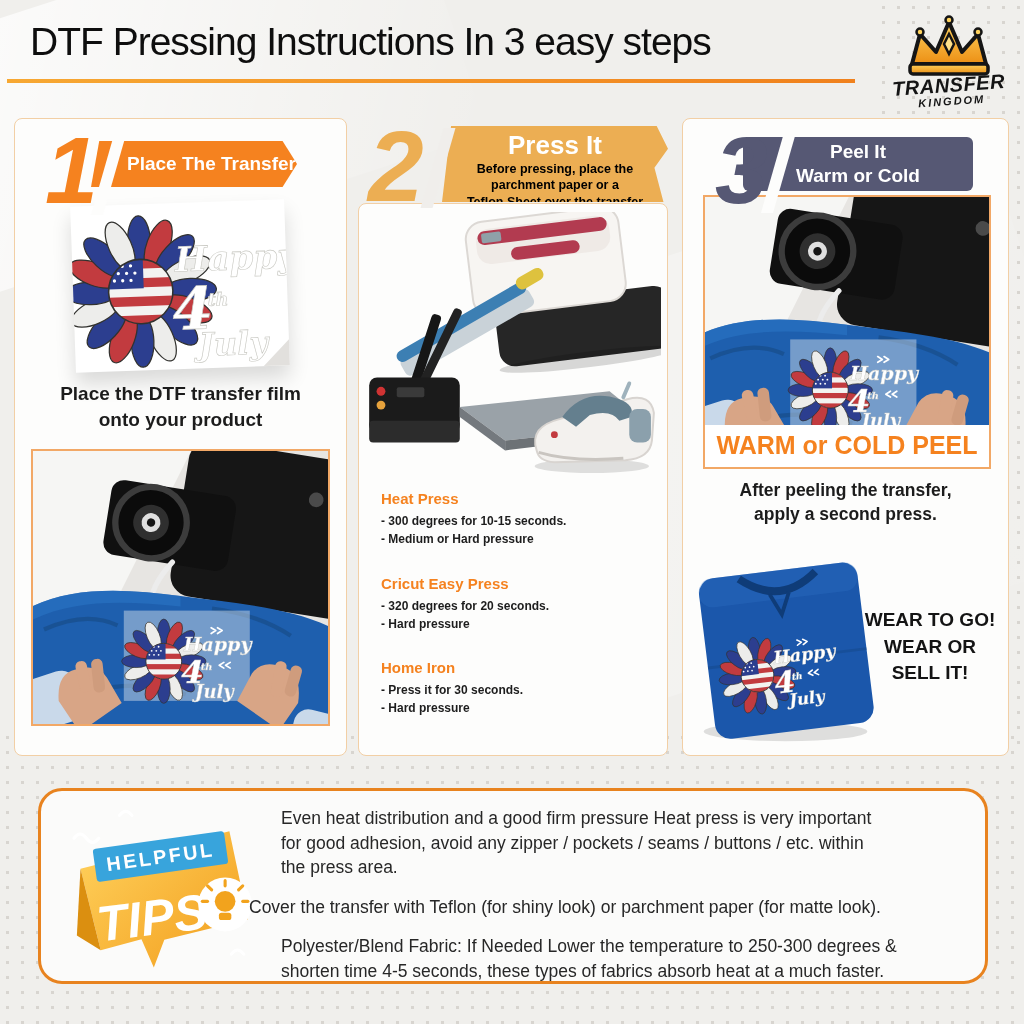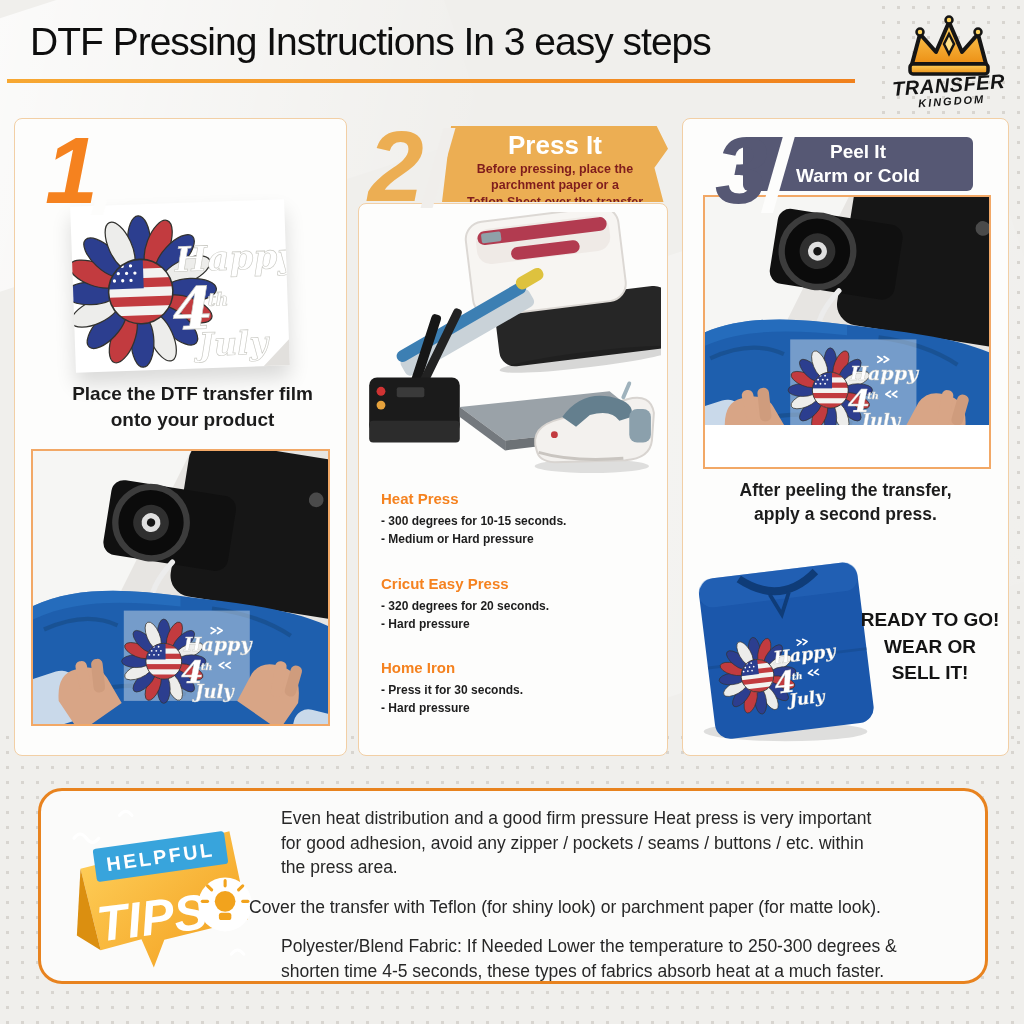--- a/index.html
+++ b/index.html
@@ -24,21 +24,21 @@
   .panel3{left:682px;top:118px;width:325px;height:636px;}
 
   .step-num{position:absolute;font-style:italic;font-weight:900;line-height:1;z-index:6;}
   .num-slash{position:absolute;z-index:5;transform:skewX(-16deg);}
   .banner{position:absolute;z-index:4;color:#fff;font-weight:800;}
   .banner1{left:76px;top:22px;width:206px;height:46px;line-height:46px;font-size:19px;padding-left:36px;box-sizing:border-box;
            background:#f5821f;clip-path:polygon(4% 0,93% 0,100% 50%,93% 100%,0 100%);}
   .banner2{left:442px;top:126px;width:226px;height:76px;text-align:center;z-index:4;position:absolute;
            background:#ecae53;clip-path:polygon(4% 0,95% 0,100% 30%,94% 55%,98% 100%,0 100%);}
   .banner2 .b2-title{font-size:26px;font-weight:800;color:#fff;margin-top:4px;}
-  .banner2 .b2-sub{font-size:12.5px;font-weight:800;color:#7f1d1d;line-height:1.3;}
+  .banner2 .b2-sub{font-size:12.5px;font-weight:800;color:#000000;line-height:1.3;}
   .banner3{left:60px;top:18px;width:230px;height:54px;background:#565874;border-radius:6px;
            display:flex;flex-direction:column;justify-content:center;text-align:center;}
   .banner3 div{font-size:19px;line-height:1.25;}
 
   .film{position:absolute;left:58px;top:84px;width:214px;height:166px;background:#fff;transform:rotate(-2deg);
         box-shadow:0 12px 20px rgba(0,0,0,.14);z-index:3;}
   .film .fold{position:absolute;right:0;bottom:0;width:0;height:0;border-style:solid;border-width:0 0 26px 26px;border-color:transparent transparent #e2e0dd transparent;}
   .caption{position:absolute;width:100%;text-align:center;font-size:19px;font-weight:800;color:#1c1c1c;line-height:1.35;}
   .photo-box{position:absolute;border:2px solid #f2a866;background:#fff;box-sizing:border-box;}
   .photo-box svg{display:block;}
@@ -174,29 +174,30 @@
       <polygon points="67,26 72,36 67,46 62,36" fill="#ffe18a" stroke="#151515" stroke-width="2.5"></polygon>
       <circle cx="38" cy="24" r="3.5" fill="#ffd35e" stroke="#151515" stroke-width="2.5"></circle>
       <circle cx="96" cy="24" r="3.5" fill="#ffd35e" stroke="#151515" stroke-width="2.5"></circle>
       <circle cx="67" cy="12" r="3.5" fill="#ffd35e" stroke="#151515" stroke-width="2.5"></circle>
     </g>
     <text x="67" y="84" text-anchor="middle" font-size="20" font-weight="900" font-style="italic" letter-spacing="0.5" fill="#141414" transform="rotate(-4 67 84)">TRANSFER</text>
     <text x="70" y="97" text-anchor="middle" font-size="11" font-weight="900" font-style="italic" letter-spacing="2" fill="#141414" transform="rotate(-4 70 97)">KINGDOM</text>
   </svg>
 
   <div class="panel panel1">
+    <div class="banner banner1">Place The Transfer</div>
     <div class="num-slash" style="left:88px;top:12px;width:12px;height:84px;background:#fdfdfc;"></div>
     <div class="step-num" style="left:30px;top:4px;font-size:95px;color:#f5821f;">1</div>
     <div class="film">
       <svg viewBox="0 0 200 160" width="214" height="166">
           <use href="#fourth-design"></use>
         </svg>
       <div class="fold"></div>
     </div>
-    <div class="caption" style="top:262px;padding-left:12px;">
+    <div class="caption" style="top:262px;">
       <div>Place the DTF transfer film</div>
       <div>onto your product</div>
     </div>
     <div class="photo-box" style="left:16px;top:330px;width:299px;height:277px;">
       <svg viewBox="0 0 300 260" width="295" height="273" preserveAspectRatio="xMidYMid slice">
           <use href="#press-scene"></use>
         </svg>
     </div>
   </div>
 
@@ -270,38 +271,39 @@
     <div class="banner banner3">
       <div>Peel It</div>
       <div>Warm or Cold</div>
     </div>
     <div class="num-slash" style="left:90px;top:10px;width:12px;height:84px;background:#fdfdfc;"></div>
     <div class="step-num" style="left:32px;top:4px;font-size:95px;color:#565874;">3</div>
     <div class="photo-box" style="left:20px;top:76px;width:288px;height:274px;">
       <svg viewBox="15 0 270 250" width="284" height="228" preserveAspectRatio="xMidYMid slice">
           <use href="#press-scene"></use>
         </svg>
+      <div class="peel-label">WARM or COLD PEEL</div>
     </div>
     <div class="caption after-text">
       <div>After peeling the transfer,</div>
       <div>apply a second press.</div>
     </div>
     <svg viewBox="0 0 190 210" width="185" height="202" style="position:absolute;left:10px;top:424px;">
       <ellipse cx="95" cy="196" rx="85" ry="10" fill="#000" opacity=".12"></ellipse>
       <g transform="rotate(-7 95 105)">
         <rect x="12" y="28" width="166" height="168" rx="16" fill="#1b57ab"></rect>
         <rect x="12" y="28" width="166" height="30" rx="14" fill="#2f6fc2" opacity=".35"></rect>
         <path d="M55,32 q40,34 80,2" fill="none" stroke="#0f3c78" stroke-width="8"></path>
         <path d="M85,52 l10,22 10,-22" fill="none" stroke="#0f3c78" stroke-width="4"></path>
         <path d="M12,120 h166" stroke="#144687" stroke-width="3" opacity=".45"></path>
         <use href="#fourth-design" transform="translate(28,88) scale(0.55)"></use>
       </g>
     </svg>
     <div class="ready">
-      <div>READY TO GO!</div>
+      <div>WEAR TO GO!</div>
       <div>WEAR OR</div>
       <div>SELL IT!</div>
     </div>
   </div>
 
   <div class="tips-box">
     <svg class="tips-badge" viewBox="0 0 200 170">
       <defs>
         <linearGradient id="goldbadge" x1="0" y1="0" x2="1" y2="1">
           <stop offset="0" stop-color="#ffd15c"></stop>

